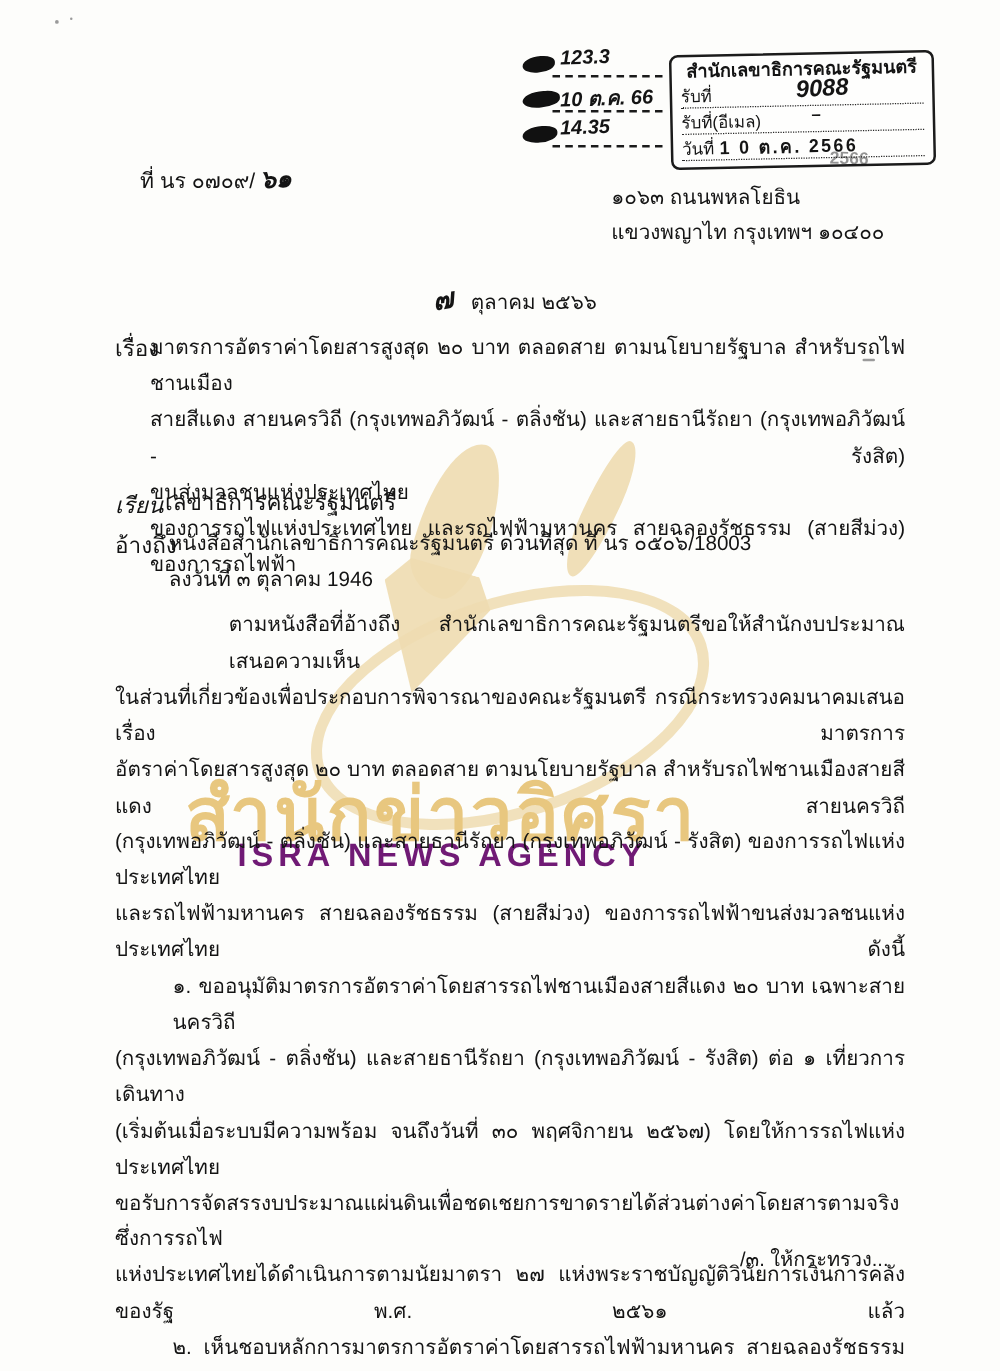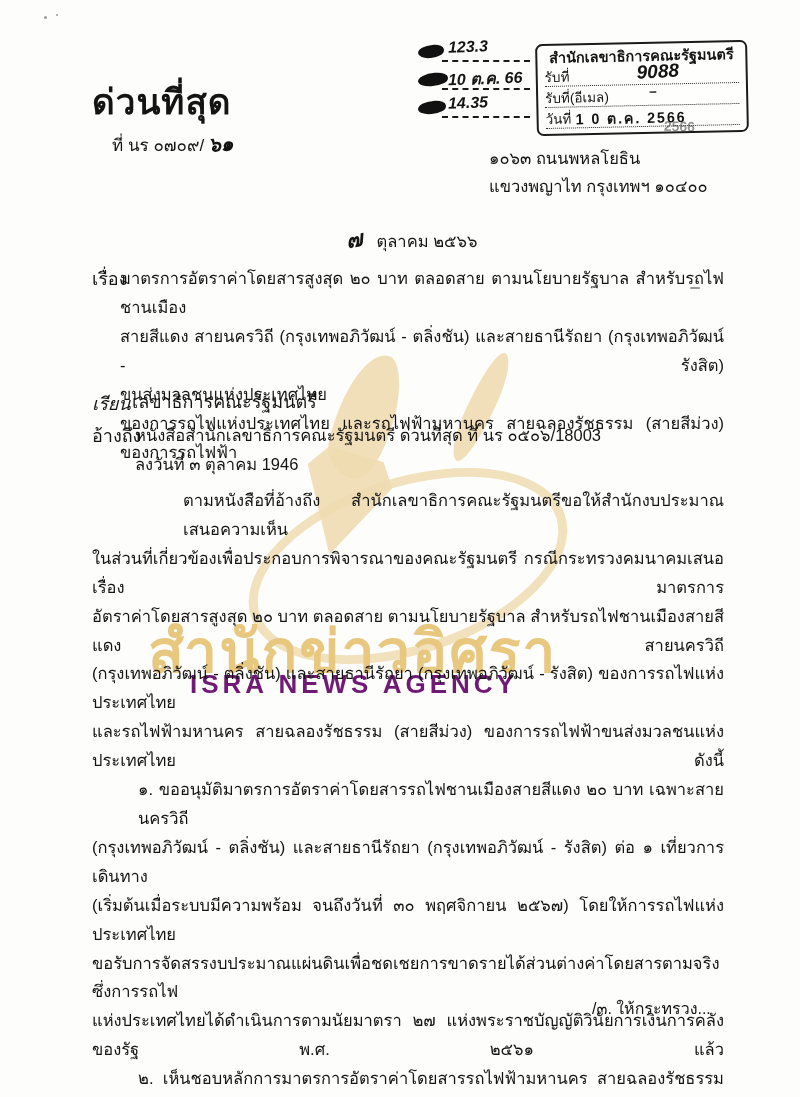--- a/index.html
+++ b/index.html
@@ -138,21 +138,20 @@
 
   <div class="wm abs wm-leaf1"></div>
   <div class="wm abs wm-leaf2"></div>
   <div class="wm abs wm-nib"></div>
   <div class="wm abs wm-ellipse"></div>
   <div class="wm abs wm-thai">สำนักข่าวอิศรา</div>
   <div class="wm abs wm-en">ISRA NEWS AGENCY</div>
 
   <div class="layer">
 
-    <div class="abs urgent">ด่วนที่สุด</div>
     <div class="abs docno">
       <span>ที่ นร ๐๗๐๙/</span><span class="hand">๖๑</span>
     </div>
 
     <div class="note-row" style="left:418px;top:40px;">
       <span class="note-blob" style="width:26px;"></span>
       <span class="note-line"></span>
       <span class="note-val">123.3</span>
     </div>
     <div class="note-row" style="left:418px;top:68px;">

